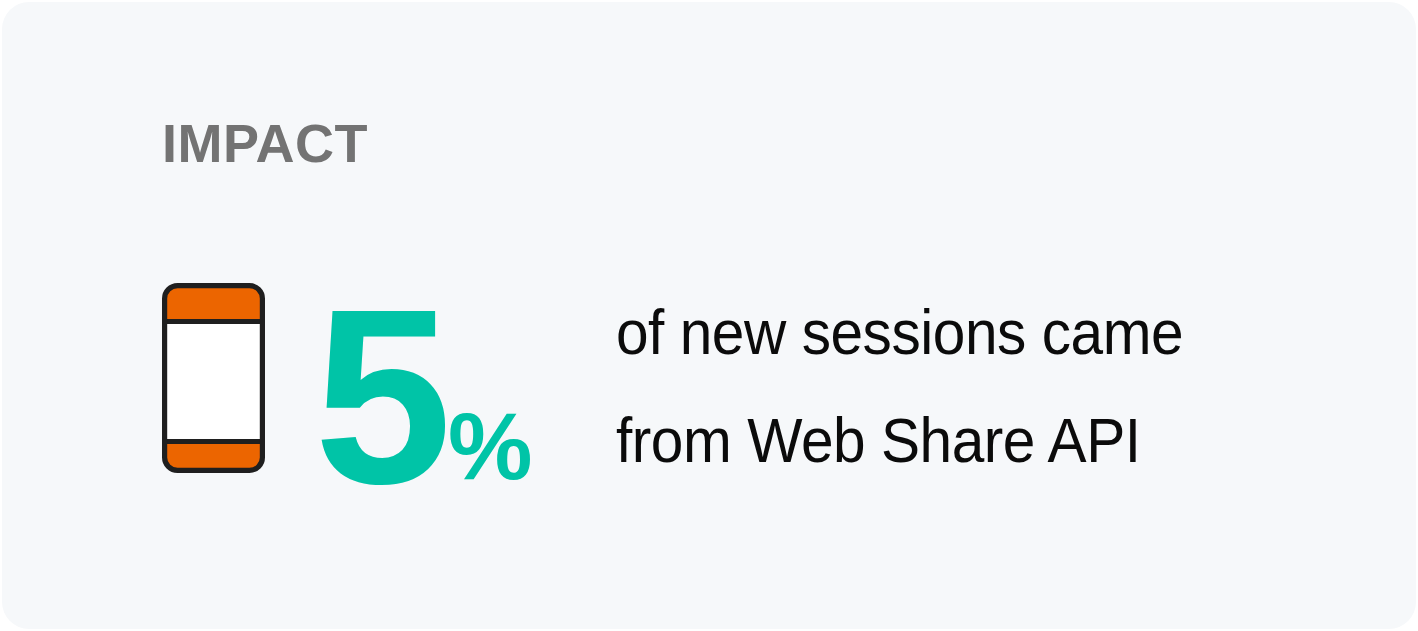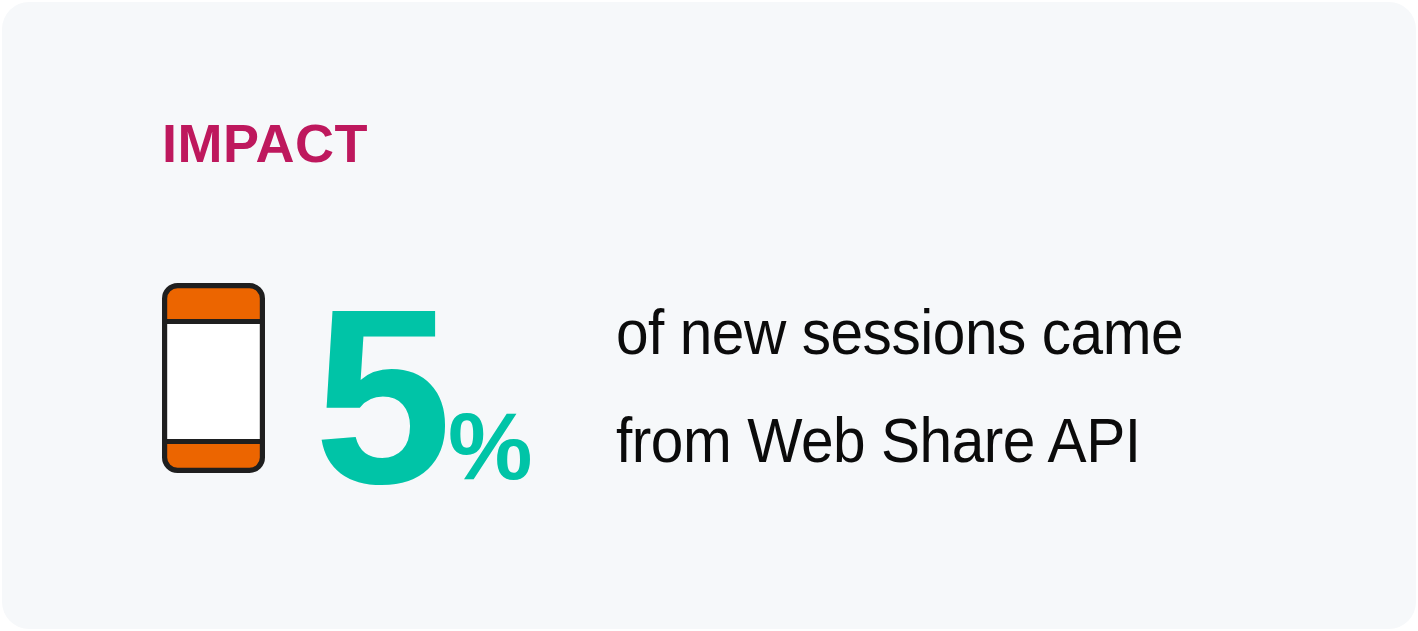--- a/index.html
+++ b/index.html
@@ -27,21 +27,21 @@
   }
 
   
   .eyebrow {
     position: absolute;
     left: 160px;
     top: 112px;
     font-size: 54px;
     font-weight: 700;
     letter-spacing: 0.5px;
-    color: #be185d;
+    color: #737373;
     line-height: 1.1;
     white-space: nowrap;
   }
 
   
   .stat-row {
     position: absolute;
     left: 0;
     top: 262px;
     width: 100%;

